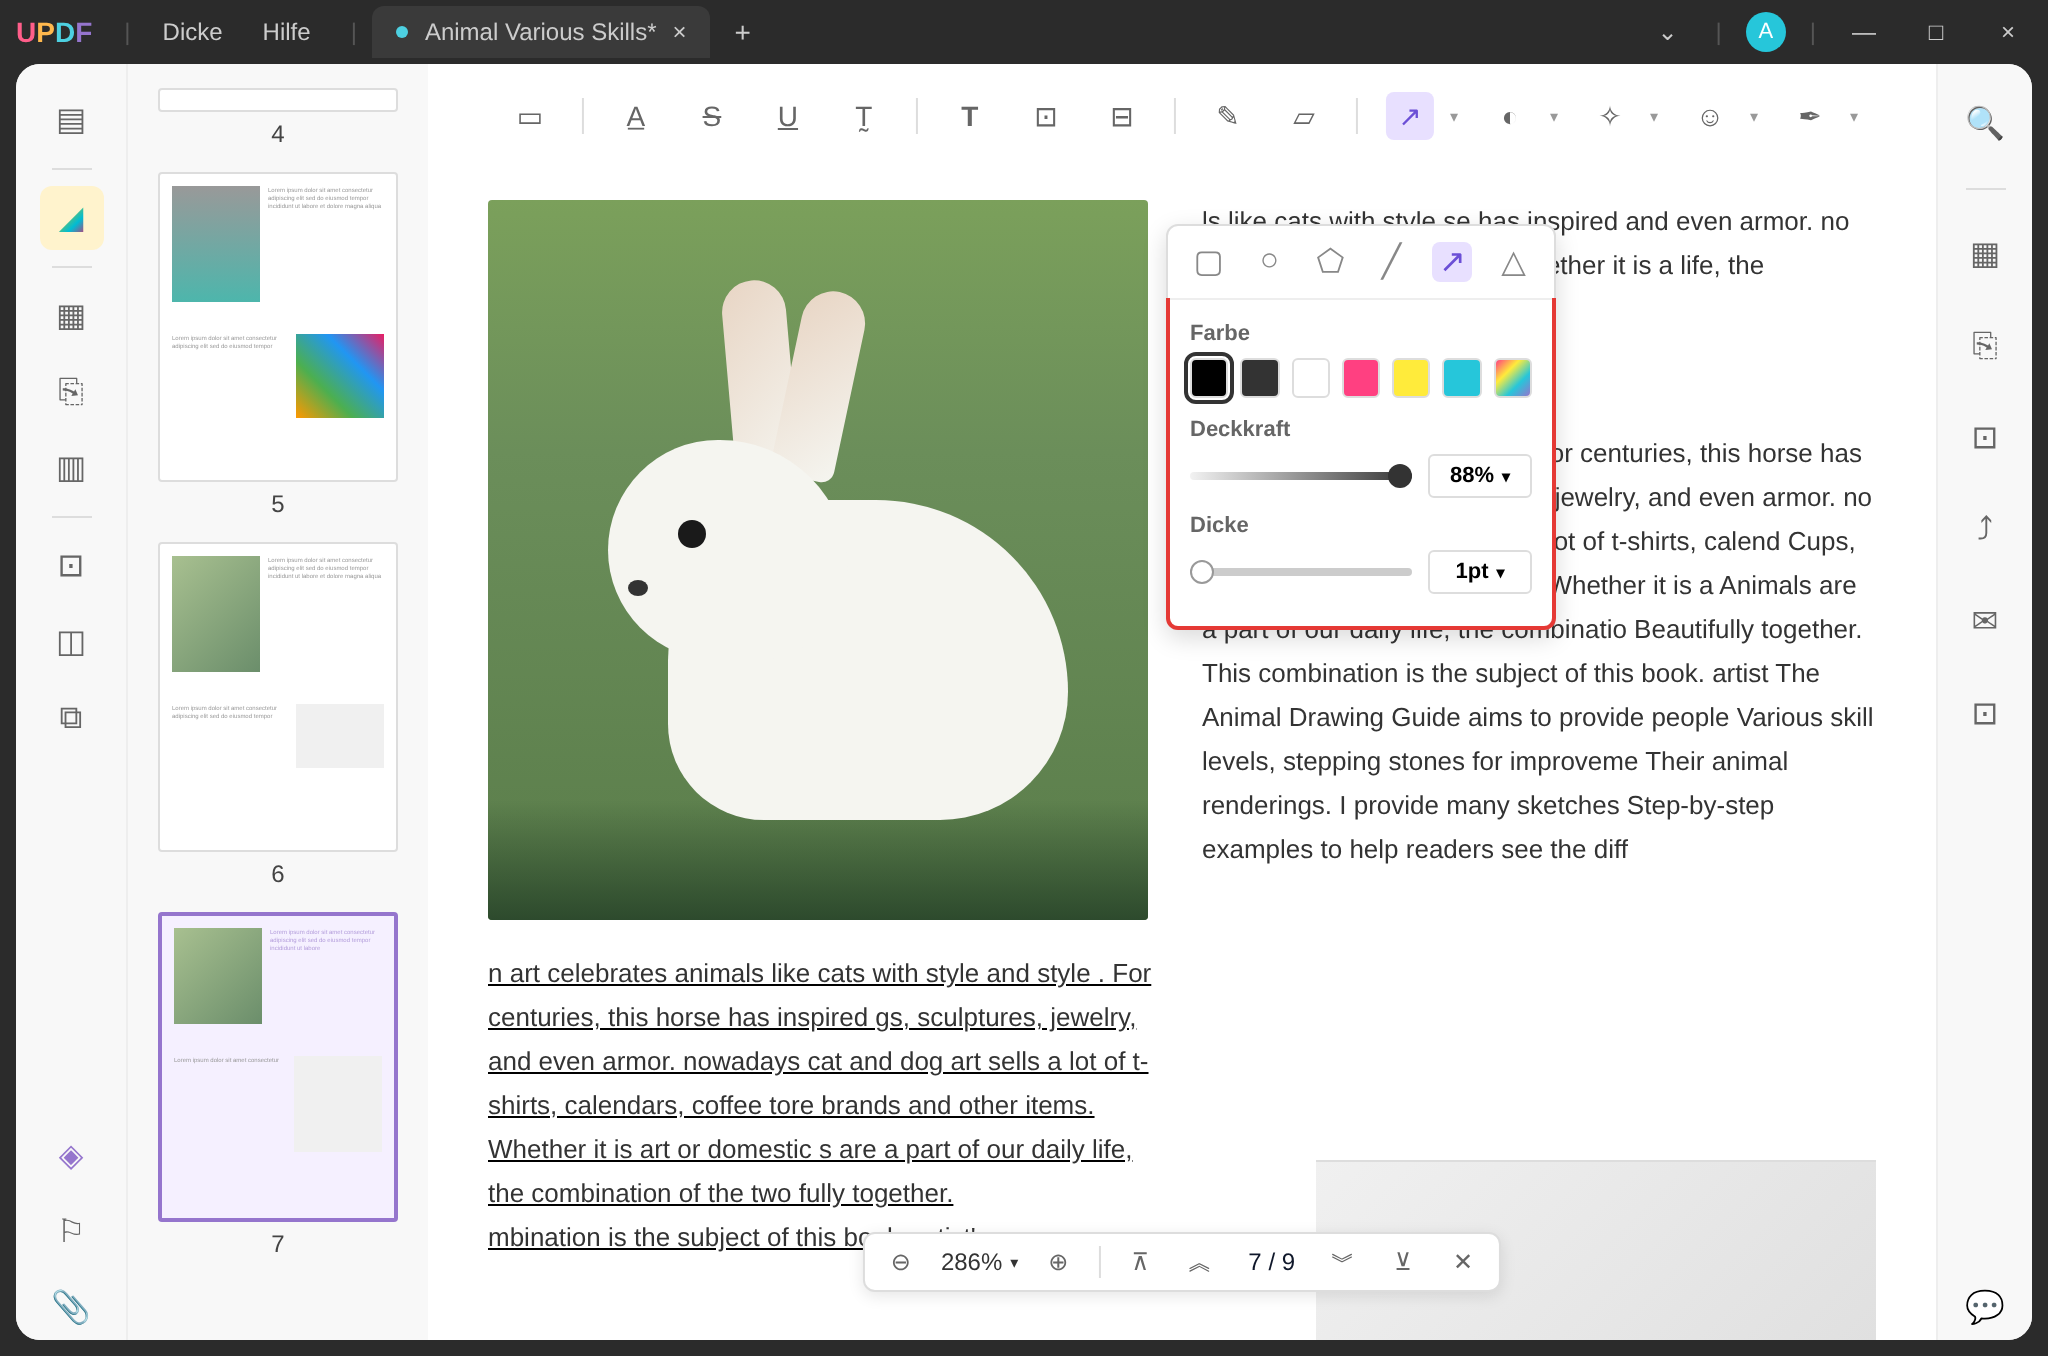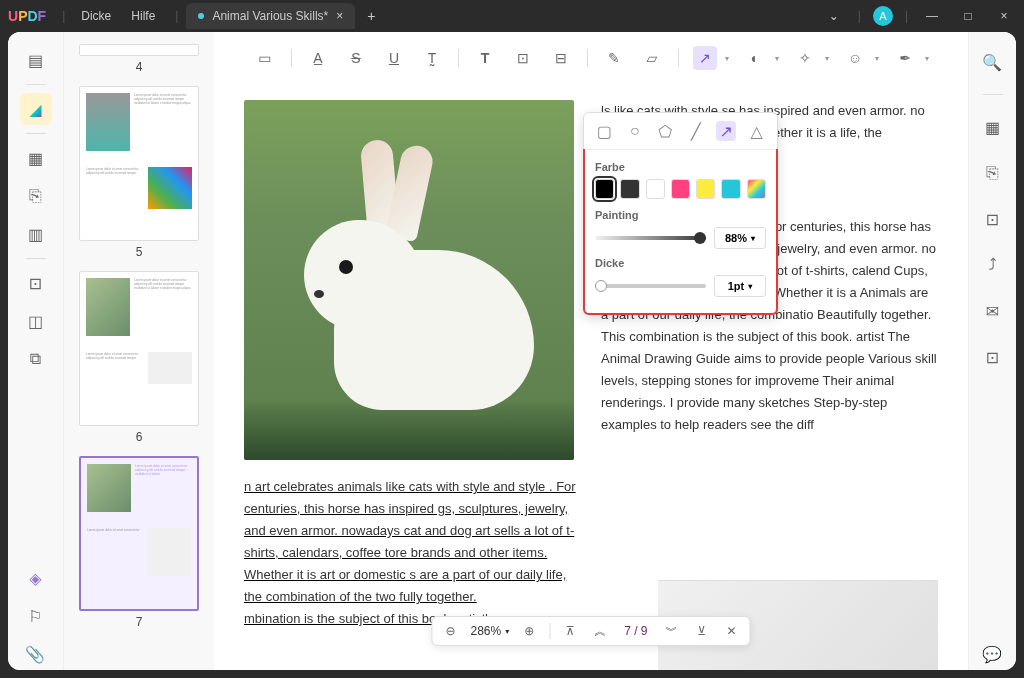--- a/index.html
+++ b/index.html
@@ -60,21 +60,21 @@
 .color-sw.sel { outline: 2px solid #333; outline-offset: 1px; }
 .slider-row { display: flex; align-items: center; gap: 8px; margin-bottom: 8px; }
 .slider { flex: 1; height: 14px; position: relative; }
 .slider-track { position: absolute; top: 5px; left: 0; right: 0; height: 4px; background: #ccc; border-radius: 2px; }
 .slider-track.opacity { background: linear-gradient(to right, rgba(0,0,0,0.05), #333); }
 .slider-handle { position: absolute; top: 1px; width: 12px; height: 12px; background: #333; border-radius: 50%; cursor: pointer; }
 .slider-val { width: 52px; height: 22px; border: 1px solid #ddd; border-radius: 3px; font-size: 11px; display: flex; align-items: center; justify-content: center; gap: 4px; }
 .pager { position: absolute; bottom: 24px; left: 50%; transform: translateX(-50%); background: #fff; border: 1px solid #ddd; border-radius: 6px; box-shadow: 0 2px 8px rgba(0,0,0,0.1); display: flex; align-items: center; padding: 4px 8px; gap: 10px; z-index: 15; }
 .pager-btn { width: 20px; height: 20px; display: flex; align-items: center; justify-content: center; cursor: pointer; color: #666; font-size: 12px; }
 .pager-zoom { font-size: 12px; color: #333; display: flex; align-items: center; gap: 4px; }
-.pager-pages { font-size: 12px; color: #701a75; padding: 0 4px; }
+.pager-pages { font-size: 12px; color: #0f172a; padding: 0 4px; }
 .bottom-img { position: absolute; right: 30px; bottom: 0; width: 280px; height: 90px; background: linear-gradient(135deg,#f0f0f0,#e0e0e0); border-top: 1px solid #ddd; }
 .highlight-icon { background: linear-gradient(135deg, #ffeb3b, #8bc34a, #00bcd4, #e91e63); -webkit-background-clip: text; background-clip:text; color: transparent; }
 .caret { font-size: 8px; color: #999; margin-left: -6px; }
 </style>
 </head>
 <body>
 
 <div class="titlebar">
   <span class="logo">
     <span class="u">U</span><span class="p">P</span><span class="d">D</span><span class="f">F</span>
@@ -231,21 +231,21 @@
         <div class="popup-label">Farbe</div>
         <div class="color-row">
           <div class="color-sw sel" style="background:#000;"></div>
           <div class="color-sw" style="background:#333;"></div>
           <div class="color-sw" style="background:#fff;"></div>
           <div class="color-sw" style="background:#ff4081;"></div>
           <div class="color-sw" style="background:#ffeb3b;"></div>
           <div class="color-sw" style="background:#26c6da;"></div>
           <div class="color-sw" style="background:linear-gradient(135deg,#ff4081,#ffeb3b,#26c6da,#9575cd);"></div>
         </div>
-        <div class="popup-label">Painting</div>
+        <div class="popup-label">Deckkraft</div>
         <div class="slider-row">
           <div class="slider">
             <div class="slider-track opacity"></div>
             <div class="slider-handle" style="right:0;"></div>
           </div>
           <div class="slider-val">
               <span>88%</span>
               <span style="font-size:8px;">▾</span>
             </div>
         </div>

